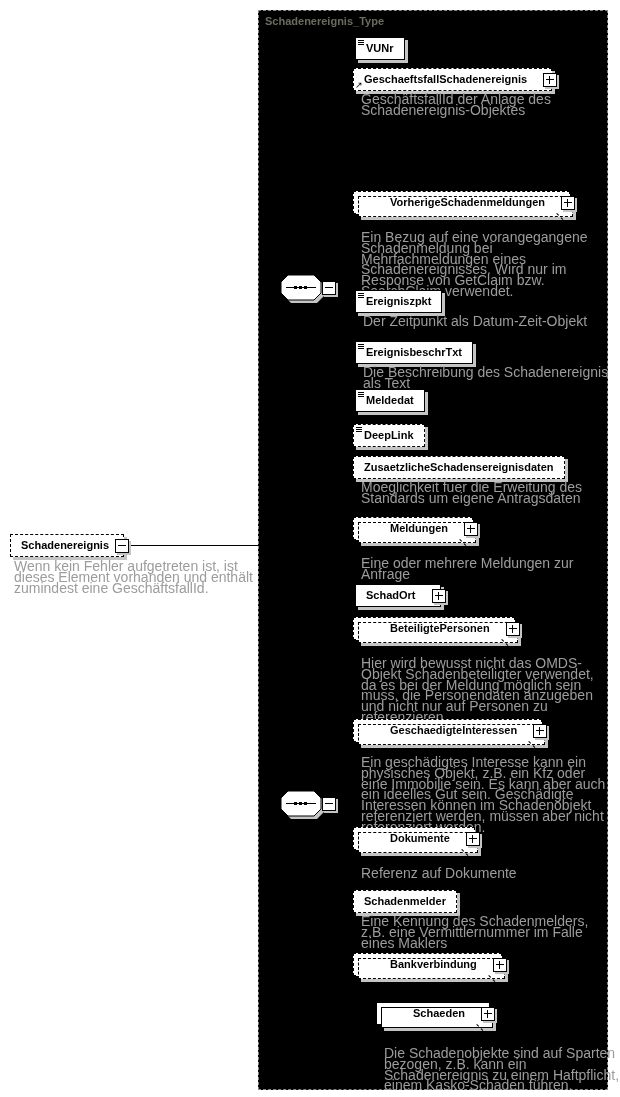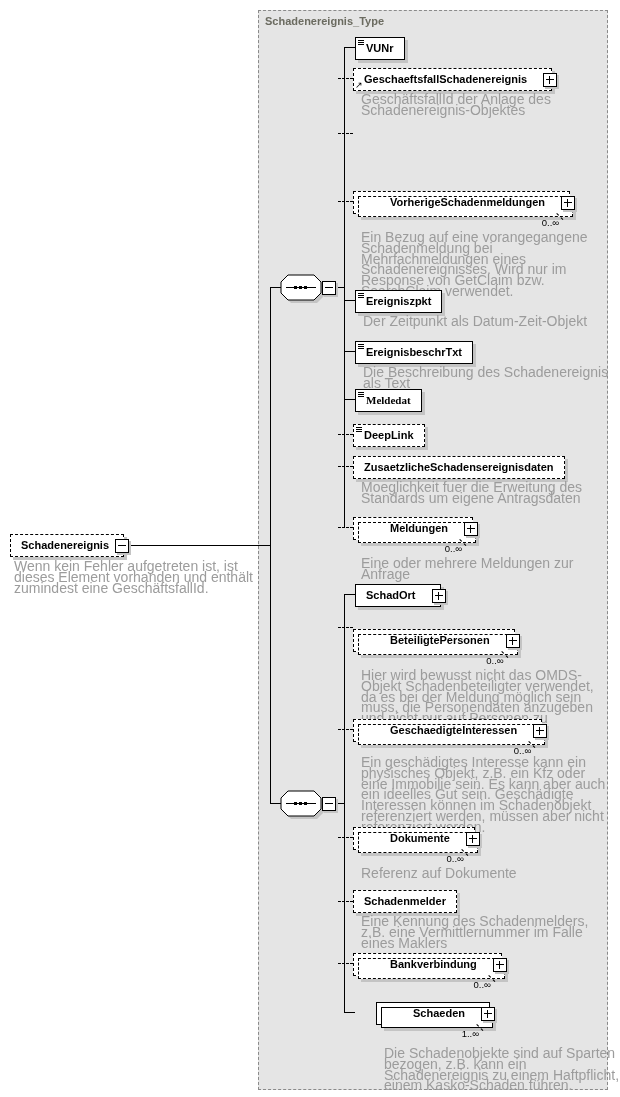--- a/index.html
+++ b/index.html
@@ -1,20 +1,20 @@
 <!DOCTYPE html>
 <html><head>
 <meta charset="utf-8">
 <style>
   html,body{margin:0;padding:0;background:#fff;}
   .canvas{position:relative;width:620px;height:1097px;background:#ffffff;
           font-family:"Liberation Sans",sans-serif;overflow:hidden;}
   
   .ctype{position:absolute;left:258px;top:10px;width:350px;height:1080px;
-         background:#e5e5e5;border:1px dashed #8a8a8a;box-sizing:border-box;}
+         background:#000000;border:1px dashed #8a8a8a;box-sizing:border-box;}
   .ctype-title{position:absolute;left:6px;top:4px;font-size:11px;font-weight:bold;color:#6b6b60;}
   
   .hl{position:absolute;height:1px;background:#000;}
   .vl{position:absolute;width:1px;background:#000;}
   .stub{position:absolute;height:0;border-top:1px solid #000;}
   .stub.dash{border-top-style:dashed;}
   
   .box{position:absolute;z-index:1;background:#fff;border:1px dashed #000;
        padding:4px 10px;font-size:11px;font-weight:bold;color:#000;
        white-space:nowrap;box-shadow:3px 3px 0 #c4c4c4;line-height:13px;}
@@ -141,21 +141,21 @@
     <span>Ereigniszpkt</span>
     <div class="ann">Der Zeitpunkt als Datum-Zeit-Objekt</div>
   </div>
 
   <div class="box solid" style="left:355px;top:341px;">
     <span class="si"></span>
     <span>EreignisbeschrTxt</span>
     <div class="ann">Die Beschreibung des Schadenereignis als Text</div>
   </div>
 
-  <div class="box solid" style="left:355px;top:389px;font-family:Liberation Serif, serif;">
+  <div class="box solid" style="left:355px;top:389px;">
     <span class="si"></span>
     <span>Meldedat</span>
   </div>
 
   <div class="box" style="left:353px;top:424px;">
     <span class="si"></span>
     <span>DeepLink</span>
   </div>
 
   <div class="box" style="left:353px;top:456px;">
@@ -169,21 +169,21 @@
     <span class="tail"></span>
     <div class="occ">0..∞</div>
     <div class="ann">Eine oder mehrere Meldungen zur Anfrage</div>
   </div>
 
   <div class="box solid haspl" style="left:355px;top:584px;">
     <span>SchadOrt</span>
     <span class="toggle plus"></span>
   </div>
 
-  <div class="box haspl multi" style="left:353px;top:617px;margin-top:12px;">
+  <div class="box haspl multi" style="left:353px;top:617px;">
     <span>BeteiligtePersonen</span>
     <span class="toggle plus"></span>
     <span class="tail"></span>
     <div class="occ">0..∞</div>
     <div class="ann">Hier wird bewusst nicht das OMDS-Objekt Schadenbeteiligter verwendet, da es bei der Meldung möglich sein muss, die Personendaten anzugeben und nicht nur auf Personen zu referenzieren.</div>
   </div>
 
   <div class="box haspl multi g13" style="left:353px;top:719px;">
     <span>GeschaedigteInteressen</span>
     <span class="toggle plus"></span>

